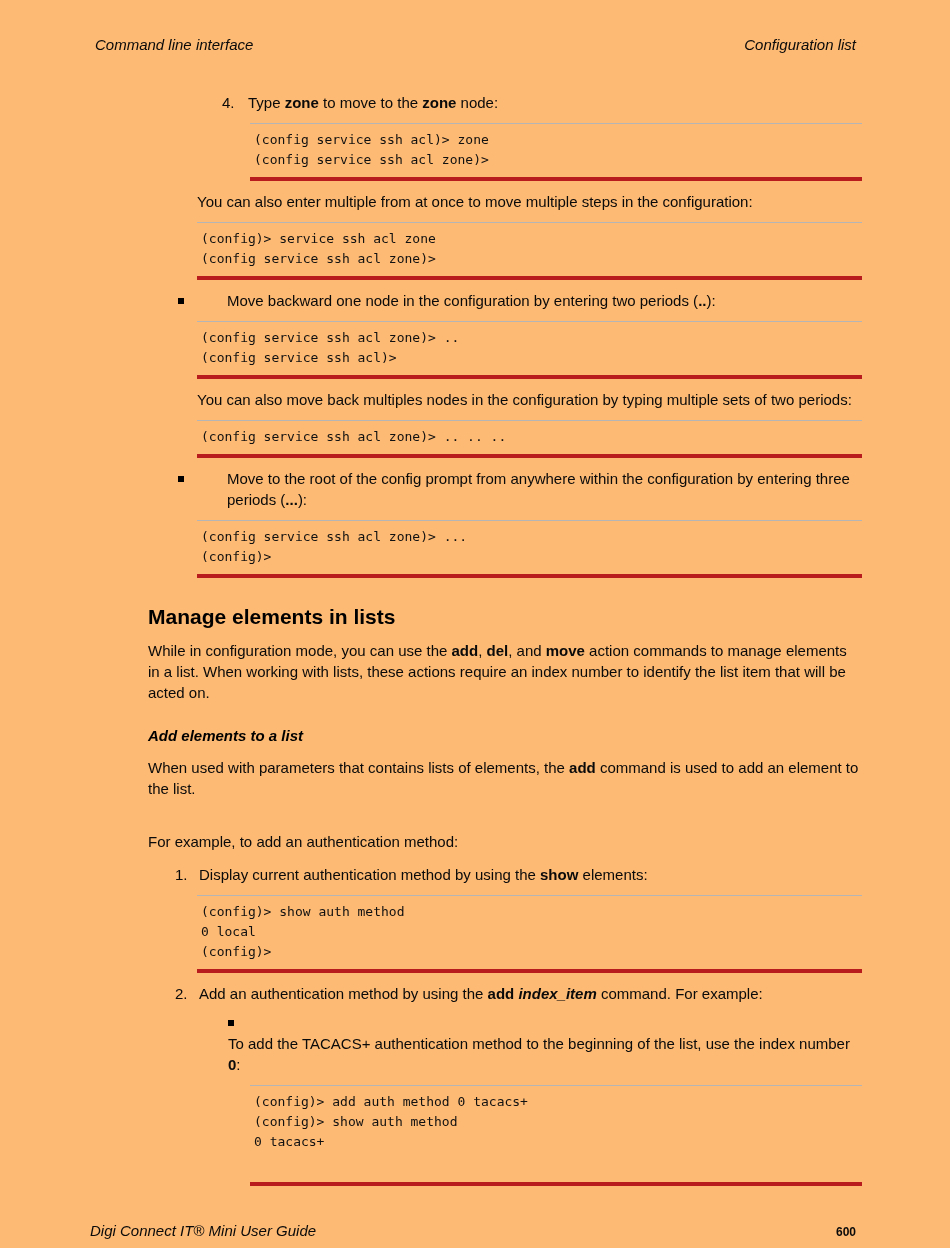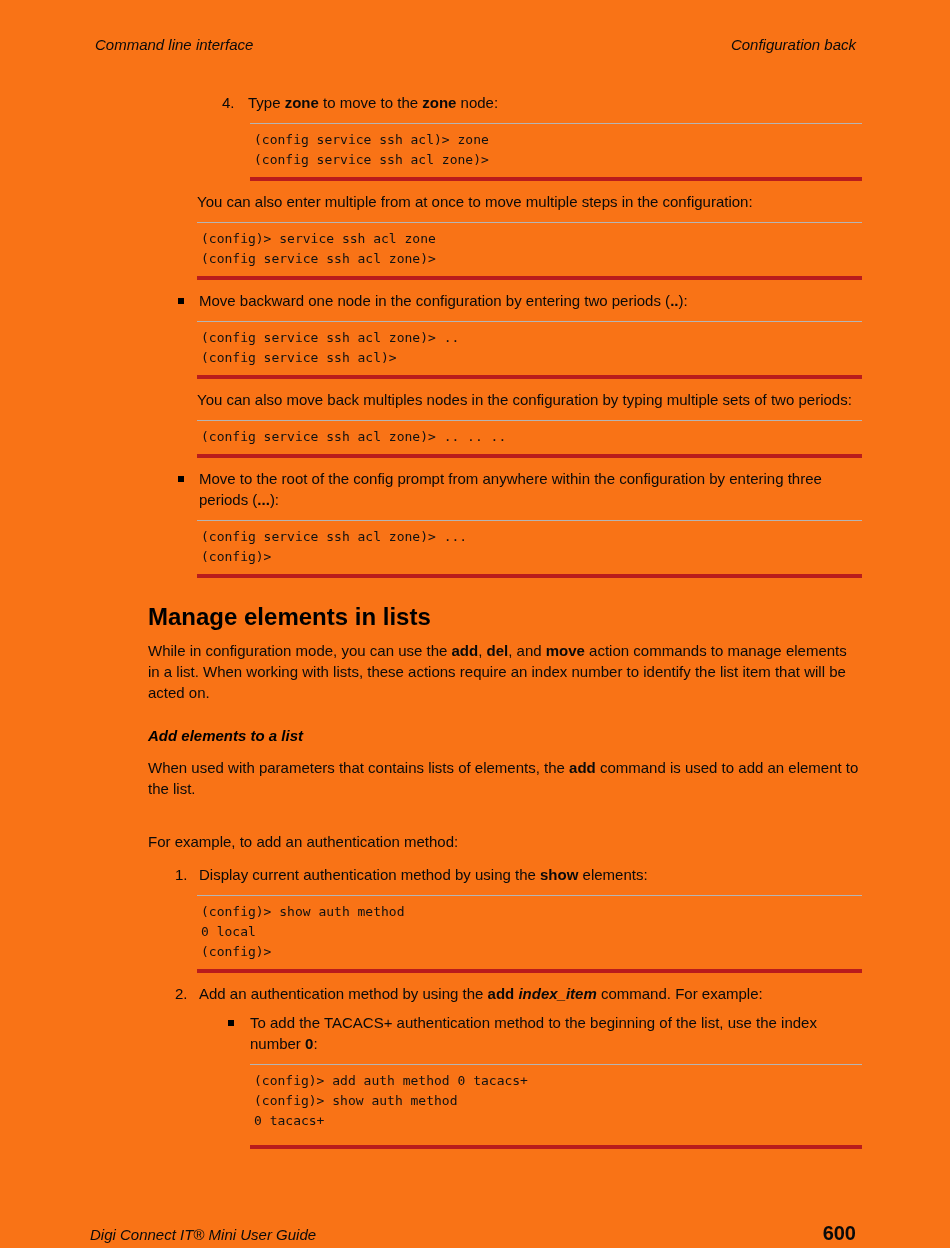--- a/index.html
+++ b/index.html
@@ -3,21 +3,21 @@
 <meta charset="utf-8">
 <style>
   * { margin: 0; padding: 0; box-sizing: border-box; }
   html, body { background: #ffffff; }
   body { font-family: "Liberation Sans", sans-serif; color: #0a0a0a; }
 
   .page {
     position: relative;
     width: 950px;
     height: 1248px;
-    background: #f97316;
+    background: #fdba74;
     overflow: hidden;
   }
 
   .running-header {
     position: absolute;
     top: 36px;
     left: 95px;
     right: 94px;
     display: flex;
     justify-content: space-between;
@@ -29,21 +29,21 @@
     position: absolute;
     top: 1222px;
     left: 90px;
     right: 94px;
     display: flex;
     justify-content: space-between;
     align-items: baseline;
     font-size: 15px;
   }
   .footer-left { font-style: italic; }
-  .footer-page { font-weight: 700; font-size: 20px; font-style: normal; }
+  .footer-page { font-weight: 700; font-size: 12px; font-style: normal; }
 
   .content {
     position: absolute;
     top: 92px;
     left: 148px;
     width: 714px;
     font-size: 15px;
     line-height: 21px;
   }
 
@@ -59,48 +59,48 @@
 
   .codeblock {
     border-top: 1px solid #b5b5b5;
     border-bottom: 4px solid #b91c1c;
     padding: 6px 4px 7px 4px;
     font-family: "DejaVu Sans Mono", monospace;
     font-size: 13px;
     line-height: 20px;
     color: #111;
   }
-  .codeblock.tall-bottom { padding-bottom: 14px; }
+  .codeblock.tall-bottom { padding-bottom: 30px; }
 
   .li { display: flex; }
   .li .marker { flex: 0 0 auto; }
 
   .li-step4 { margin-left: 74px; }
   .li-step4 .marker { width: 26px; }
 
   .li-num1 { margin-left: 27px; }
   .li-num1 .marker { width: 24px; }
 
-  .li-bul1 { margin-left: 30px; }
+  .li-bul1 { margin-left: 30px; gap: 28px; }
   .li-bul1 .marker { width: 21px; }
 
-  .li-bul2 { margin-left: 80px; }
+  .li-bul2 { margin-left: 80px; flex-direction: column; }
   .li-bul2 .marker { width: 22px; }
 
   .bullet-square {
     display: inline-block;
     width: 6px;
     height: 6px;
     background: #000;
     vertical-align: middle;
     margin-bottom: 3px;
   }
 
   h1.section-title {
-    font-size: 24px;
+    font-size: 21px;
     line-height: 26px;
     font-weight: 700;
     color: #000;
     margin-bottom: 10px;
   }
 
   h2.subsection-title {
     font-size: 15px;
     line-height: 22px;
     font-weight: 700;
@@ -111,21 +111,21 @@
 
   .li .text { flex: 1 1 auto; }
 </style>
 </head>
 <body>
 
 <div class="page">
 
   <div class="running-header">
     <span>Command line interface</span>
-    <span>Configuration back</span>
+    <span>Configuration list</span>
   </div>
 
   <div class="content">
 
     <div class="li li-step4 block">
       <span class="marker">4.</span>
       <span class="text"><span>Type </span><span style="font-weight: 700;">zone</span><span> to move to the </span><span style="font-weight: 700;">zone</span><span> node:</span></span>
     </div>
 
     <div class="codeblock ml-l2 block">

